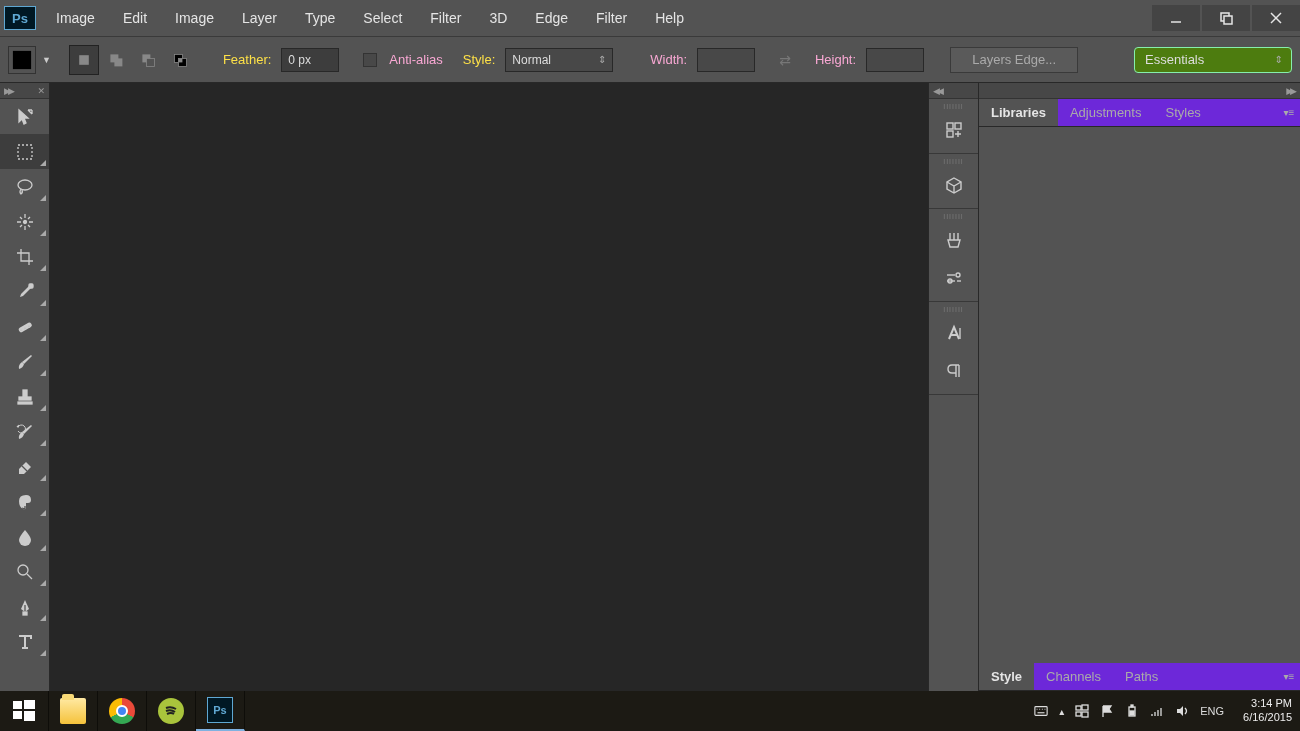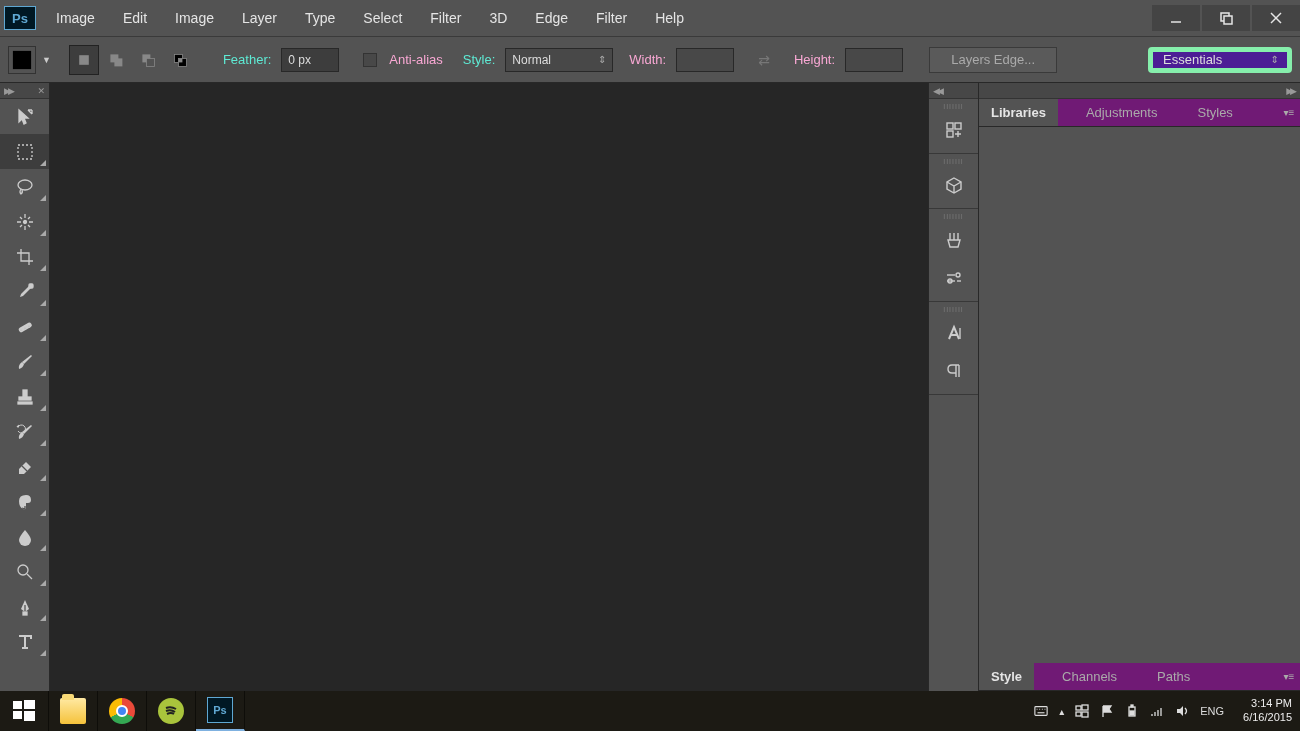--- a/index.html
+++ b/index.html
@@ -9,30 +9,30 @@
 .menu-item { padding: 8px 14px; cursor: default; }
 .win-controls { margin-left: auto; display: flex; }
 .win-btn { width: 48px; height: 26px; background: #444; margin-left: 2px; display:flex; align-items:center; justify-content:center; color:#e5e5e5; }
 .win-btn svg { width:14px; height:14px; stroke:#e5e5e5; stroke-width:1.5; fill:none; }
 .optionsbar { height: 47px; background: #535353; border-top:1px solid #3a3a3a; border-bottom:1px solid #282828; display:flex; align-items:center; color:#ccc; font-size:13px; padding: 0 8px; gap:6px;}
 .tool-icon-box { width:28px; height:28px; border:1px solid #333; display:flex; align-items:center; justify-content:center; }
 .dropdown-arrow { font-size:9px; color:#ccc; margin-right:12px;}
 .sel-mode { display:flex; gap:2px; margin-right:22px;}
 .sel-mode .box { width:30px; height:30px; border:1px solid transparent; display:flex; align-items:center; justify-content:center;}
 .sel-mode .box.active { background:#3d3d3d; border:1px solid #222; }
-.opt-label { color:#5eead4; margin-right:4px;}
+.opt-label { color:#fde047; margin-right:4px;}
 .opt-label.dim { color:#f9a8d4;}
 .opt-input { width:58px; height:24px; background:#3d3d3d; border:1px solid #282828; color:#ddd; padding:2px 6px; font-size:12px;}
 .opt-input.dim { background:#484848; }
 .checkbox { width:14px; height:14px; background:#484848; border:1px solid #333; margin:0 6px 0 18px;}
 .opt-select { width:108px; height:24px; background:#484848; border:1px solid #282828; color:#ddd; padding:2px 6px; font-size:12px; position:relative; display:flex; align-items:center;}
 .opt-select::after { content:"⇕"; position:absolute; right:6px; font-size:10px; color:#aaa;}
 .swap-icon { color:#777; margin:0 18px; font-size:14px;}
 .refine-btn { width:128px; height:26px; background:#5a5a5a; border:1px solid #3a3a3a; color:#aaa; font-size:13px; display:flex; align-items:center; justify-content:center; margin-left:20px;}
-.workspace-select { width:144px; height:26px; background:#4c1d95; border:5px solid #86efac; border-radius:4px; color:#ddd; font-size:13px; padding:0 10px; margin-left:auto; position:relative; display:flex; align-items:center;}
+.workspace-select { width:158px; height:26px; background:#4d7c0f; border:1px solid #86efac; border-radius:4px; color:#ddd; font-size:13px; padding:0 10px; margin-left:auto; position:relative; display:flex; align-items:center;}
 .workspace-select::after { content:"⇕"; position:absolute; right:8px; font-size:10px; color:#aaa;}
 .middle { flex:1; display:flex; background:#333; }
 .tool-col { width:50px; background:#535353; border-right:1px solid #282828; display:flex; flex-direction:column; }
 .tool-tabbar { height:16px; background:#474747; border-bottom:1px solid #333; display:flex; align-items:center; padding:0 4px; gap:6px; font-size:9px; color:#999;}
 .tool-tabbar .chev { letter-spacing:-3px;}
 .tool-grid { flex:1; display:flex; flex-direction:column;}
 .tool-btn { height:35px; display:flex; align-items:center; justify-content:center; position:relative;}
 .tool-btn.active { background:#3d3d3d; }
 .tool-btn::after { content:""; position:absolute; right:3px; bottom:3px; border:3px solid transparent; border-right-color:#aaa; border-bottom-color:#aaa; width:0; height:0;}
 .tool-btn.no-fly::after { display:none;}
@@ -40,21 +40,21 @@
 .canvas { flex:1; background:#262626;}
 .dock-strip { width:50px; background:#535353; border-left:1px solid #282828; display:flex; flex-direction:column;}
 .dock-header { height:16px; background:#474747; border-bottom:1px solid #333; display:flex; align-items:center; padding:0 4px; font-size:9px; color:#999;}
 .dock-header .chev { letter-spacing:-3px;}
 .dock-group { border-bottom:1px solid #383838; padding:4px 0;}
 .dock-grip { height:8px; display:flex; justify-content:center; color:#7a7a7a; font-size:7px; letter-spacing:1px;}
 .dock-btn { height:38px; display:flex; align-items:center; justify-content:center;}
 .dock-btn svg { width:20px; height:20px; stroke:#ccc; fill:none; stroke-width:1.4;}
 .panel-col { width:322px; background:#535353; border-left:1px solid #282828; display:flex; flex-direction:column;}
 .panel-col .dock-header { justify-content:flex-end; padding-right:6px;}
-.panel-tabs { height:28px; background:#701a75; border-bottom:1px solid #282828; display:flex; align-items:stretch;gap:16px;}
+.panel-tabs { height:28px; background:#6d28d9; border-bottom:1px solid #282828; display:flex; align-items:stretch;}
 .ptab { padding:0 12px; font-size:13px; color:#aaa; display:flex; align-items:center;}
 .ptab.active { background:#535353; color:#e5e5e5; font-weight:600;}
 .ptab-menu { margin-left:auto; width:22px; display:flex; align-items:center; justify-content:center; font-size:10px; color:#aaa;}
 .panel-body { flex:1; background:#535353;}
 .taskbar { height:40px; background:#1c1a14; display:flex; align-items:center;}
 .tb-btn { width:49px; height:40px; display:flex; align-items:center; justify-content:center; border-right:1px solid #0e0d09;}
 .tb-btn.start { background:#1c1a14;}
 .tb-btn svg, .tb-btn .icon { width:26px; height:26px;}
 .folder-icon { width:30px; height:22px; background:linear-gradient(#ffe9a3,#f5c23b); border-radius:2px; position:relative;}
 .folder-icon::before { content:""; position:absolute; top:-4px; left:2px; width:12px; height:6px; background:#f8d976; border-radius:2px 2px 0 0;}
@@ -139,21 +139,21 @@
       </div>
   </div>
   <span class="opt-label">Feather:</span>
   <input class="opt-input" value="0 px" style="">
   <div class="checkbox"></div>
   <span class="opt-label dim">Anti-alias</span>
   <span class="opt-label" style="margin-left:10px">Style:</span>
   <div class="opt-select">
       <span>Normal</span>
     </div>
-  <span class="opt-label dim" style="margin-left:10px">Width:</span>
+  <span class="opt-label dim" style="margin-left:31px">Width:</span>
   <input class="opt-input dim" disabled="" style="">
   <span class="swap-icon">⇄</span>
   <span class="opt-label dim">Height:</span>
   <input class="opt-input dim" disabled="" style="">
   <div class="refine-btn">Layers Edge...</div>
   <div class="workspace-select">
       <span>Essentials</span>
     </div>
 </div>
 

